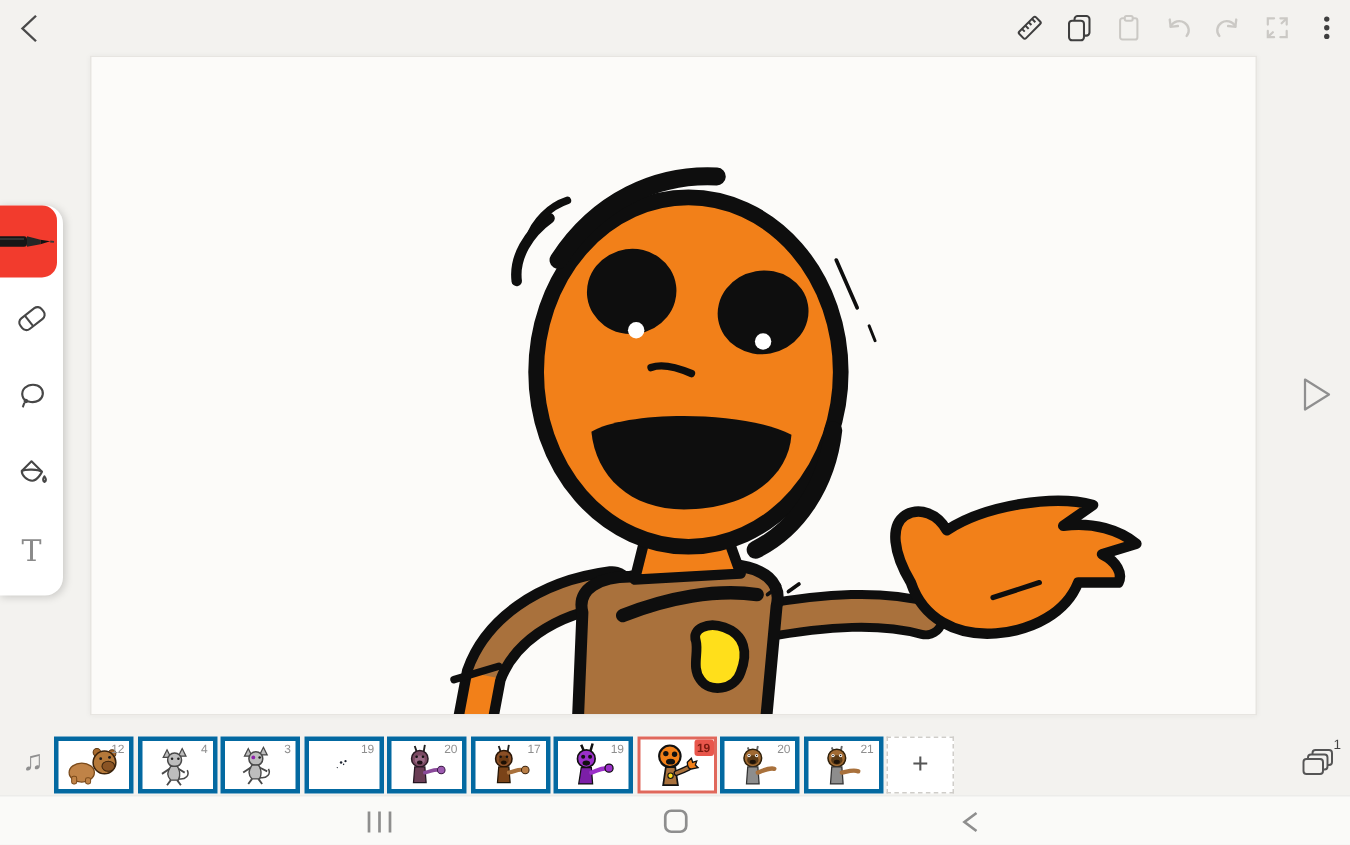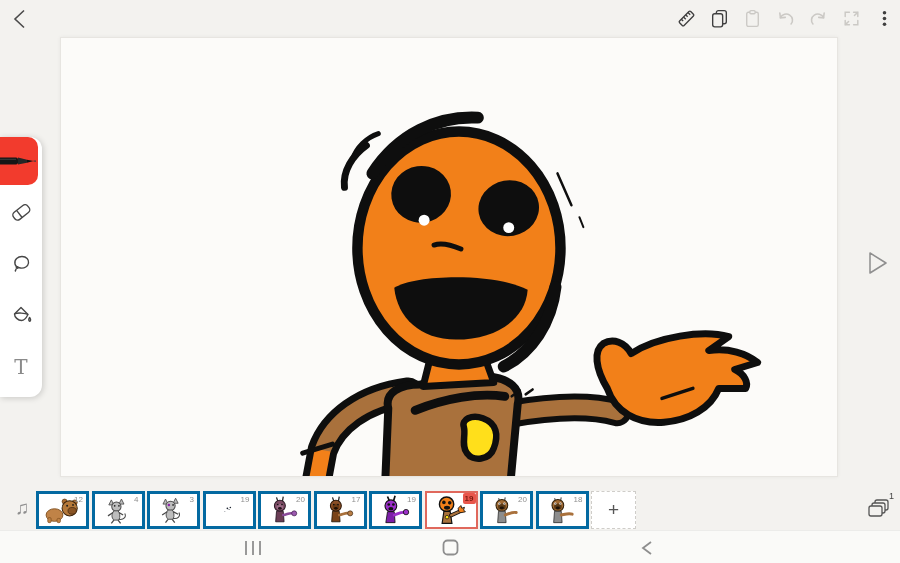--- a/index.html
+++ b/index.html
@@ -367,21 +367,21 @@
           <circle cx="21" cy="13.5" r="7" fill="#a06a33" stroke="#30200a" stroke-width="1.2"></circle>
           <ellipse cx="21" cy="15" rx="4.5" ry="3.8" fill="#5a3a16"></ellipse>
           <ellipse cx="21" cy="16.5" rx="2.4" ry="1.7" fill="#1d1208"></ellipse>
           <circle cx="18" cy="11.5" r="1.3" fill="#fff"></circle>
             <circle cx="24" cy="11.5" r="1.3" fill="#fff"></circle>
           <circle cx="18" cy="11.5" r="0.6" fill="#111"></circle>
             <circle cx="24" cy="11.5" r="0.6" fill="#111"></circle>
           <path d="M17,20.5 L25,20.5 L26,34 L16,34 Z" fill="#8d8d8d" stroke="#333" stroke-width="1"></path>
           <path d="M25,25 C30,24 34,22.5 38,24" stroke="#a9713c" stroke-width="3.5" fill="none" stroke-linecap="round"></path>
         </svg>
-        <span class="fnum">18</span>
+        <span class="fnum">21</span>
       </div>
 
       <button class="add-frame">
         <span>+</span>
       </button>
     </div>
 
     <button class="layers-btn">
       <svg width="30" height="28" viewBox="0 0 30 28">
         <g fill="#f3f2ef" stroke="#555" stroke-width="1.3">

